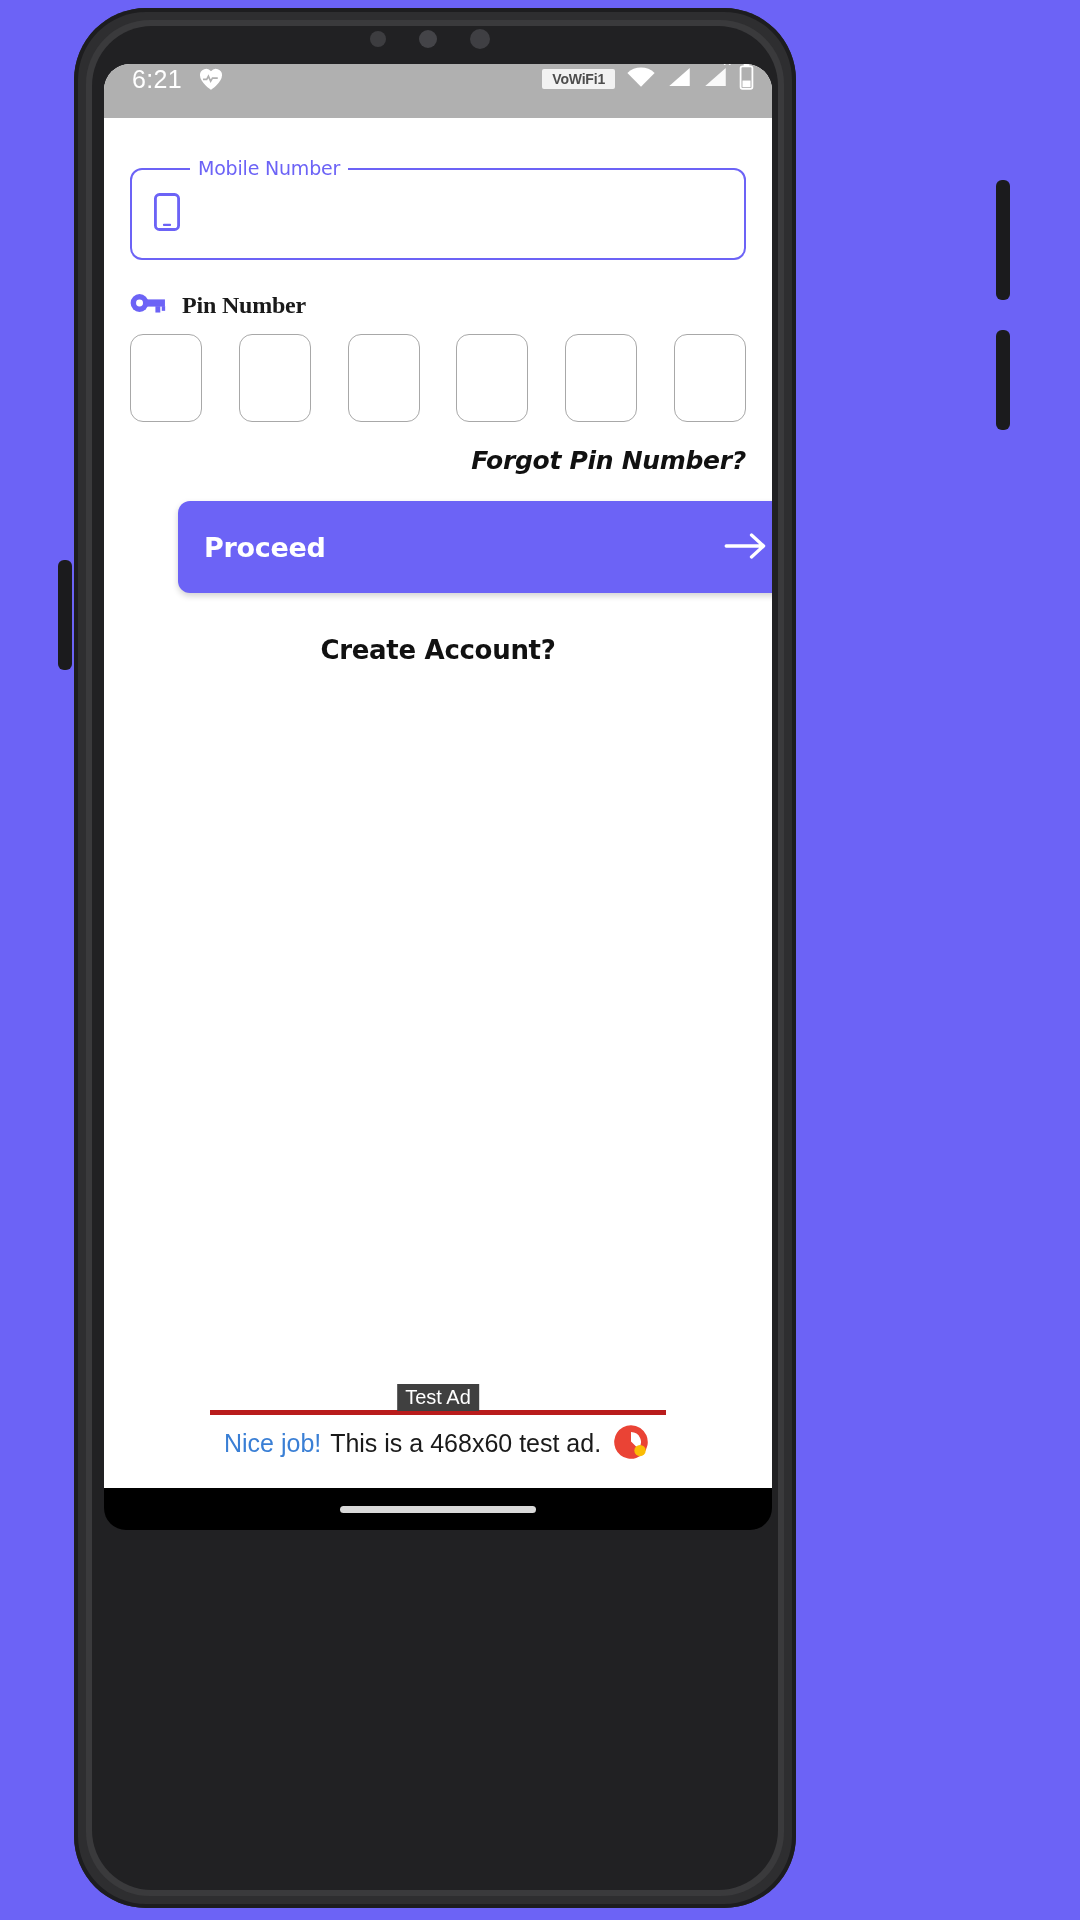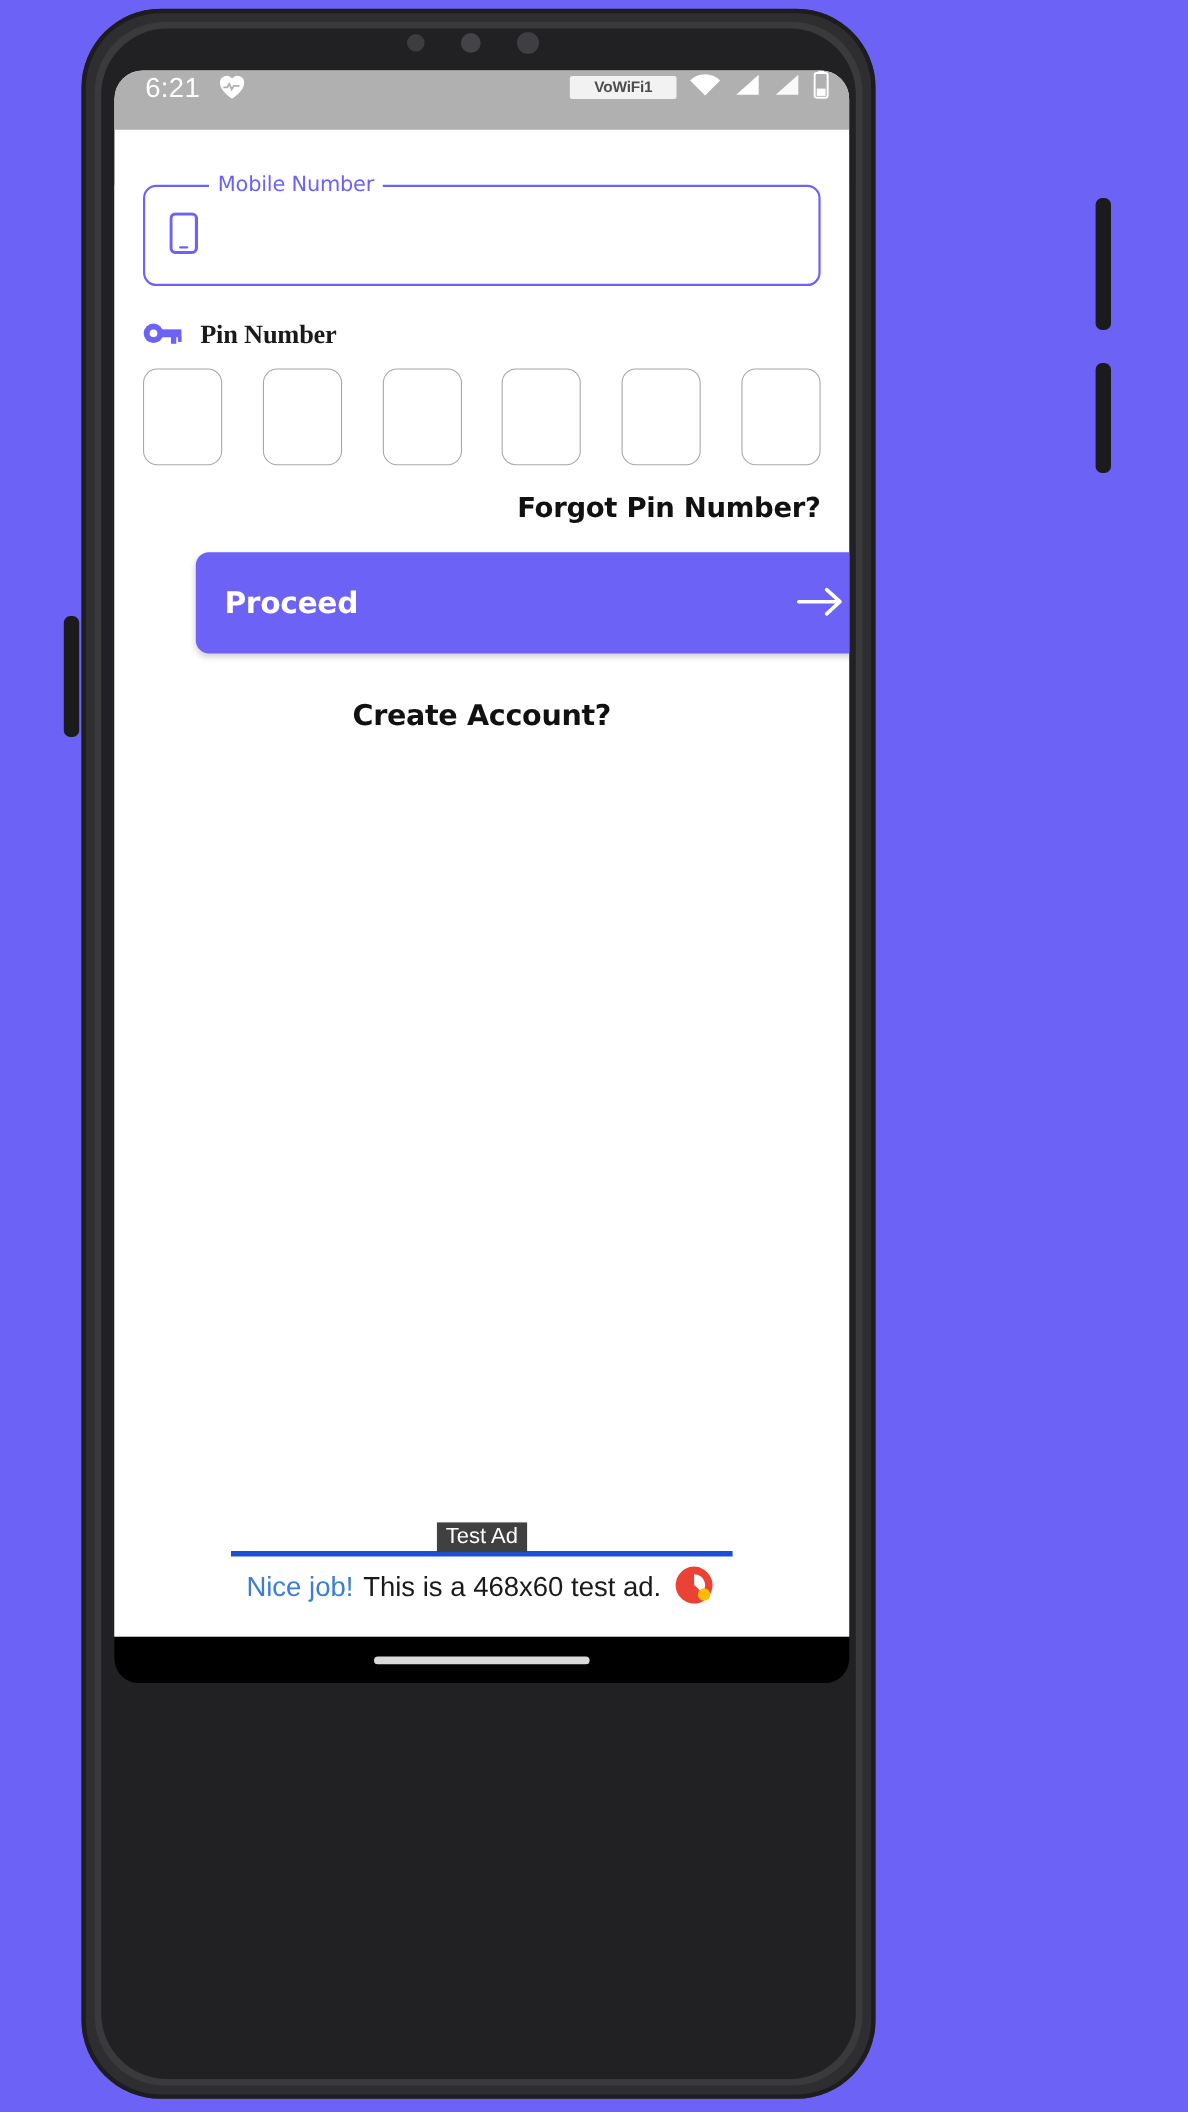--- a/index.html
+++ b/index.html
@@ -81,21 +81,21 @@
   .sb-time{
     color:#ffffff; font-size:25px; letter-spacing:.3px;
     font-family:"Liberation Sans", sans-serif;
   }
   .sb-right{ display:flex; align-items:center; gap:11px; }
   .vowifi-badge{
     background:#f2f2f2;
     color:#4d4d4d;
     font-size:14px;
     font-weight:bold;
-    padding:2px 22px;
+    padding:2px 10px;
     border-radius:2px;
     line-height:1.15;
     letter-spacing:-.2px;
     white-space:nowrap;
   }
   .sig-wrap{ position:relative; display:inline-block; }
   .sig-x{
     position:absolute; top:-13px; right:-3px;
     color:#fff; font-size:15px; line-height:1;
   }
@@ -205,20 +205,21 @@
     text-align:center;
     font-size:30px;
     color:#222;
     outline:none;
     font-family:"Liberation Sans", sans-serif;
   }
 
   .forgot-row{
     margin-top:24px;
     text-align:right;
+    font-style:italic;
   }
   .forgot-link{
     color:#111;
     font-size:25px;
     font-weight:bold;
     font-family:"DejaVu Sans", sans-serif;
     letter-spacing:-.3px;
   }
 
   .proceed-btn{
@@ -257,21 +258,21 @@
   }
 
   
   .ad-banner{
     position:absolute;
     left:106px;
     bottom:16px;
     width:456px;
     height:62px;
     background:#ffffff;
-    border-top:5px solid #1d4ed8;
+    border-top:5px solid #b91c1c;
     display:flex;
     align-items:center;
     justify-content:space-between;
     padding:0 14px;
   }
   .ad-test-tag{
     position:absolute;
     top:-31px;
     left:50%;
     transform:translateX(-50%);

